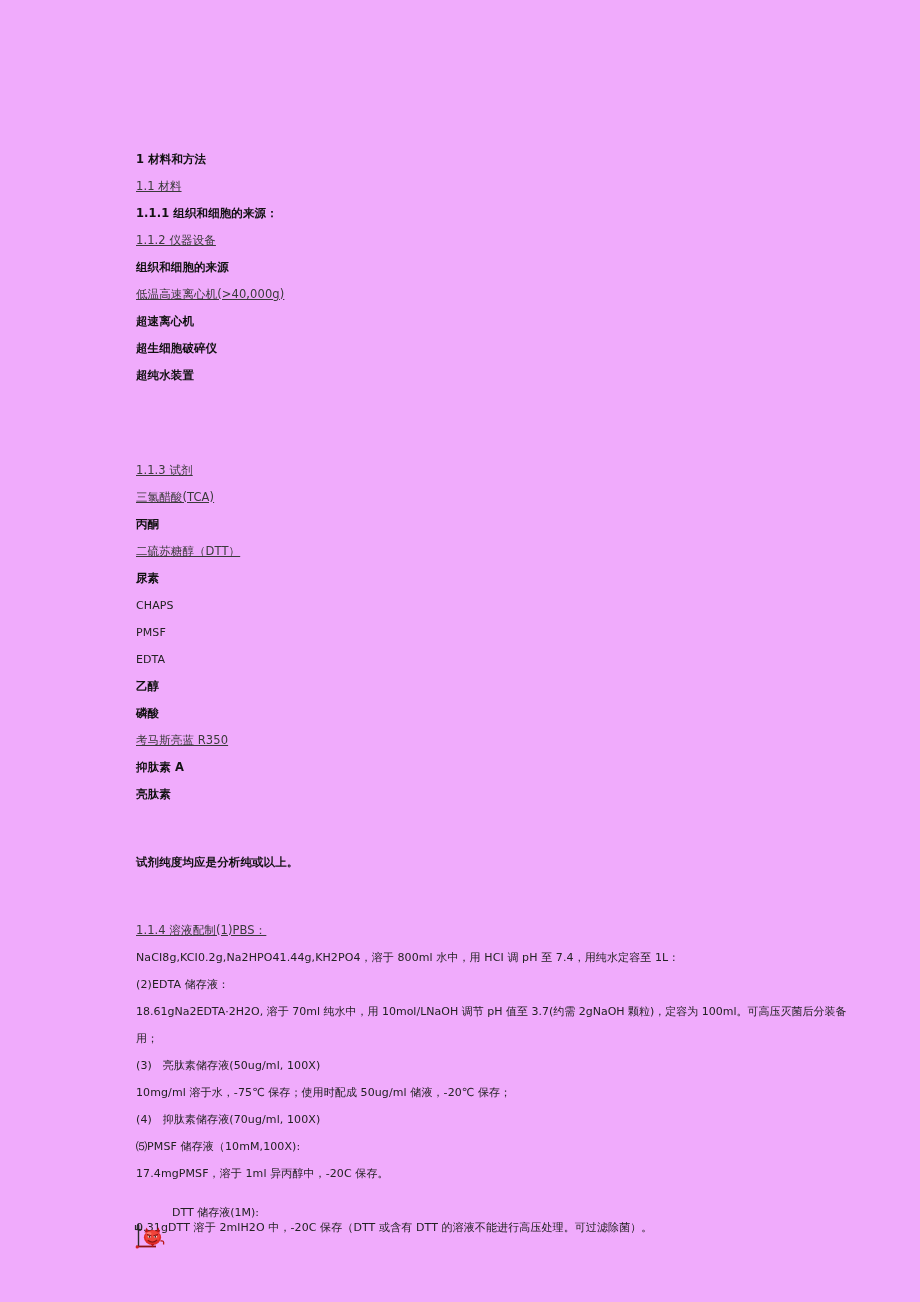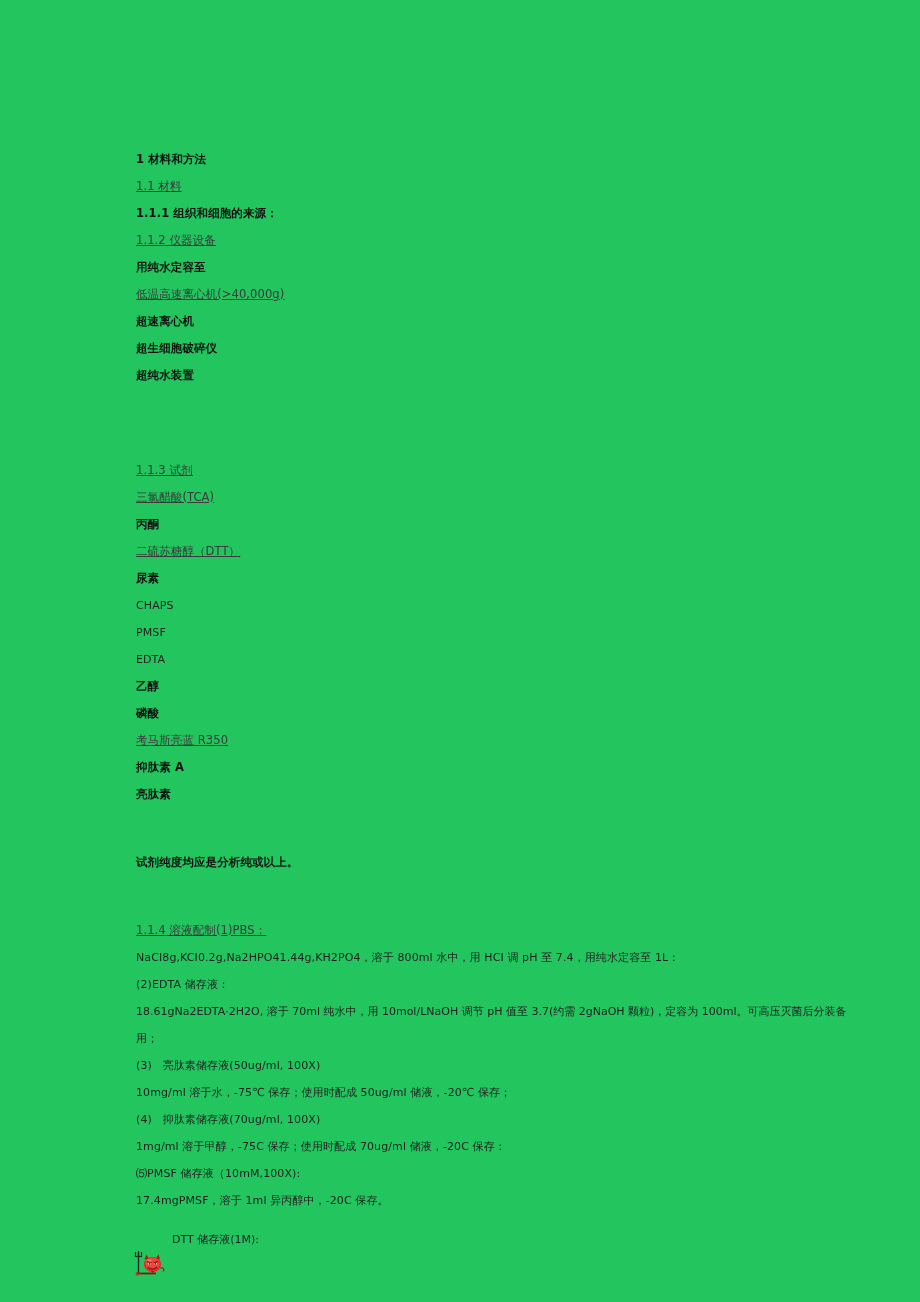--- a/index.html
+++ b/index.html
@@ -12,21 +12,21 @@
     width: 920px;
     height: 1302px;
     font-family: "DejaVu Sans", "Liberation Sans", sans-serif;
     color: #1a1a1a;
     -webkit-font-smoothing: antialiased;
   }
   #page {
     position: relative;
     width: 920px;
     height: 1302px;
-    background: #22c55e;
+    background: #f0abfc;
     overflow: hidden;
   }
   #doc-body {
     position: absolute;
     left: 136px;
     top: 146px;
     width: 740px;
   }
   .line {
     font-size: 11.5px;
@@ -94,21 +94,21 @@
 <body>
 
 <div id="page">
   <div id="doc-body">
 
     <div class="line strong">1 材料和方法</div>
     <div class="line reg">1.1 材料</div>
     <div class="line strong">1.1.1 组织和细胞的来源：</div>
     <div class="line reg">1.1.2 仪器设备</div>
 
-    <div class="line strong">用纯水定容至</div>
+    <div class="line strong">组织和细胞的来源</div>
     <div class="line reg">低温高速离心机(&gt;40,000g)</div>
     <div class="line strong">超速离心机</div>
     <div class="line strong">超生细胞破碎仪</div>
     <div class="line strong">超纯水装置</div>
 
     <div class="spacer"></div>
     <div class="spacer"></div>
     <div class="spacer half"></div>
 
     <div class="line reg">1.1.3 试剂</div>
@@ -136,21 +136,20 @@
 
     <div class="line reg">1.1.4 溶液配制(1)PBS：</div>
 
     <div class="line body">NaCI8g,KCI0.2g,Na2HPO41.44g,KH2PO4，溶于 800ml 水中，用 HCI 调 pH 至 7.4，用纯水定容至 1L：</div>
     <div class="line body">(2)EDTA 储存液：</div>
     <div class="wrap-line">18.61gNa2EDTA·2H2O, 溶于 70ml 纯水中，用 10mol/LNaOH 调节 pH 值至 3.7(约需 2gNaOH 颗粒)，定容为 100ml。可高压灭菌后分装备</div>
     <div class="wrap-line">用；</div>
     <div class="line body">(3)   亮肽素储存液(50ug/ml, 100X)</div>
     <div class="line body">10mg/ml 溶于水，-75℃ 保存；使用时配成 50ug/ml 储液，-20℃ 保存；</div>
     <div class="line body">(4)   抑肽素储存液(70ug/ml, 100X)</div>
-    <div class="line body">1mg/ml 溶于甲醇，-75C 保存；使用时配成 70ug/ml 储液，-20C 保存：</div>
     <div class="line body">⑸PMSF 储存液（10mM,100X):</div>
     <div class="line body">17.4mgPMSF，溶于 1ml 异丙醇中，-20C 保存。</div>
 
     <div class="emoji-row">
       <span class="devil-wrap">
         <svg width="36" height="30" viewBox="0 0 36 30" xmlns="http://www.w3.org/2000/svg">
 
           <line x1="4.5" y1="2" x2="4.5" y2="24" stroke="#2a2a2a" stroke-width="1.4"></line>
 
           <line x1="1.5" y1="2" x2="1.5" y2="7" stroke="#2a2a2a" stroke-width="1.2"></line>
@@ -180,15 +179,16 @@
           <path d="M14.2 17.4 Q18.4 20.8 22.8 17.2" stroke="#8e1414" stroke-width="1.3" fill="none" stroke-linecap="round"></path>
 
           <path d="M17 21.1 L18.6 24.2 L20.2 21.1 Z" fill="#b81616"></path>
 
           <path d="M26.5 18 Q30.5 17 29.5 21.5" stroke="#b81616" stroke-width="1.3" fill="none"></path>
         </svg>
       </span>
       <span class="devil-label">DTT 储存液(1M):</span>
     </div>
 
+    <div class="line body">0.31gDTT 溶于 2mlH2O 中，-20C 保存（DTT 或含有 DTT 的溶液不能进行高压处理。可过滤除菌）。</div>
 
   </div>
 </div>
 
 </body></html>

